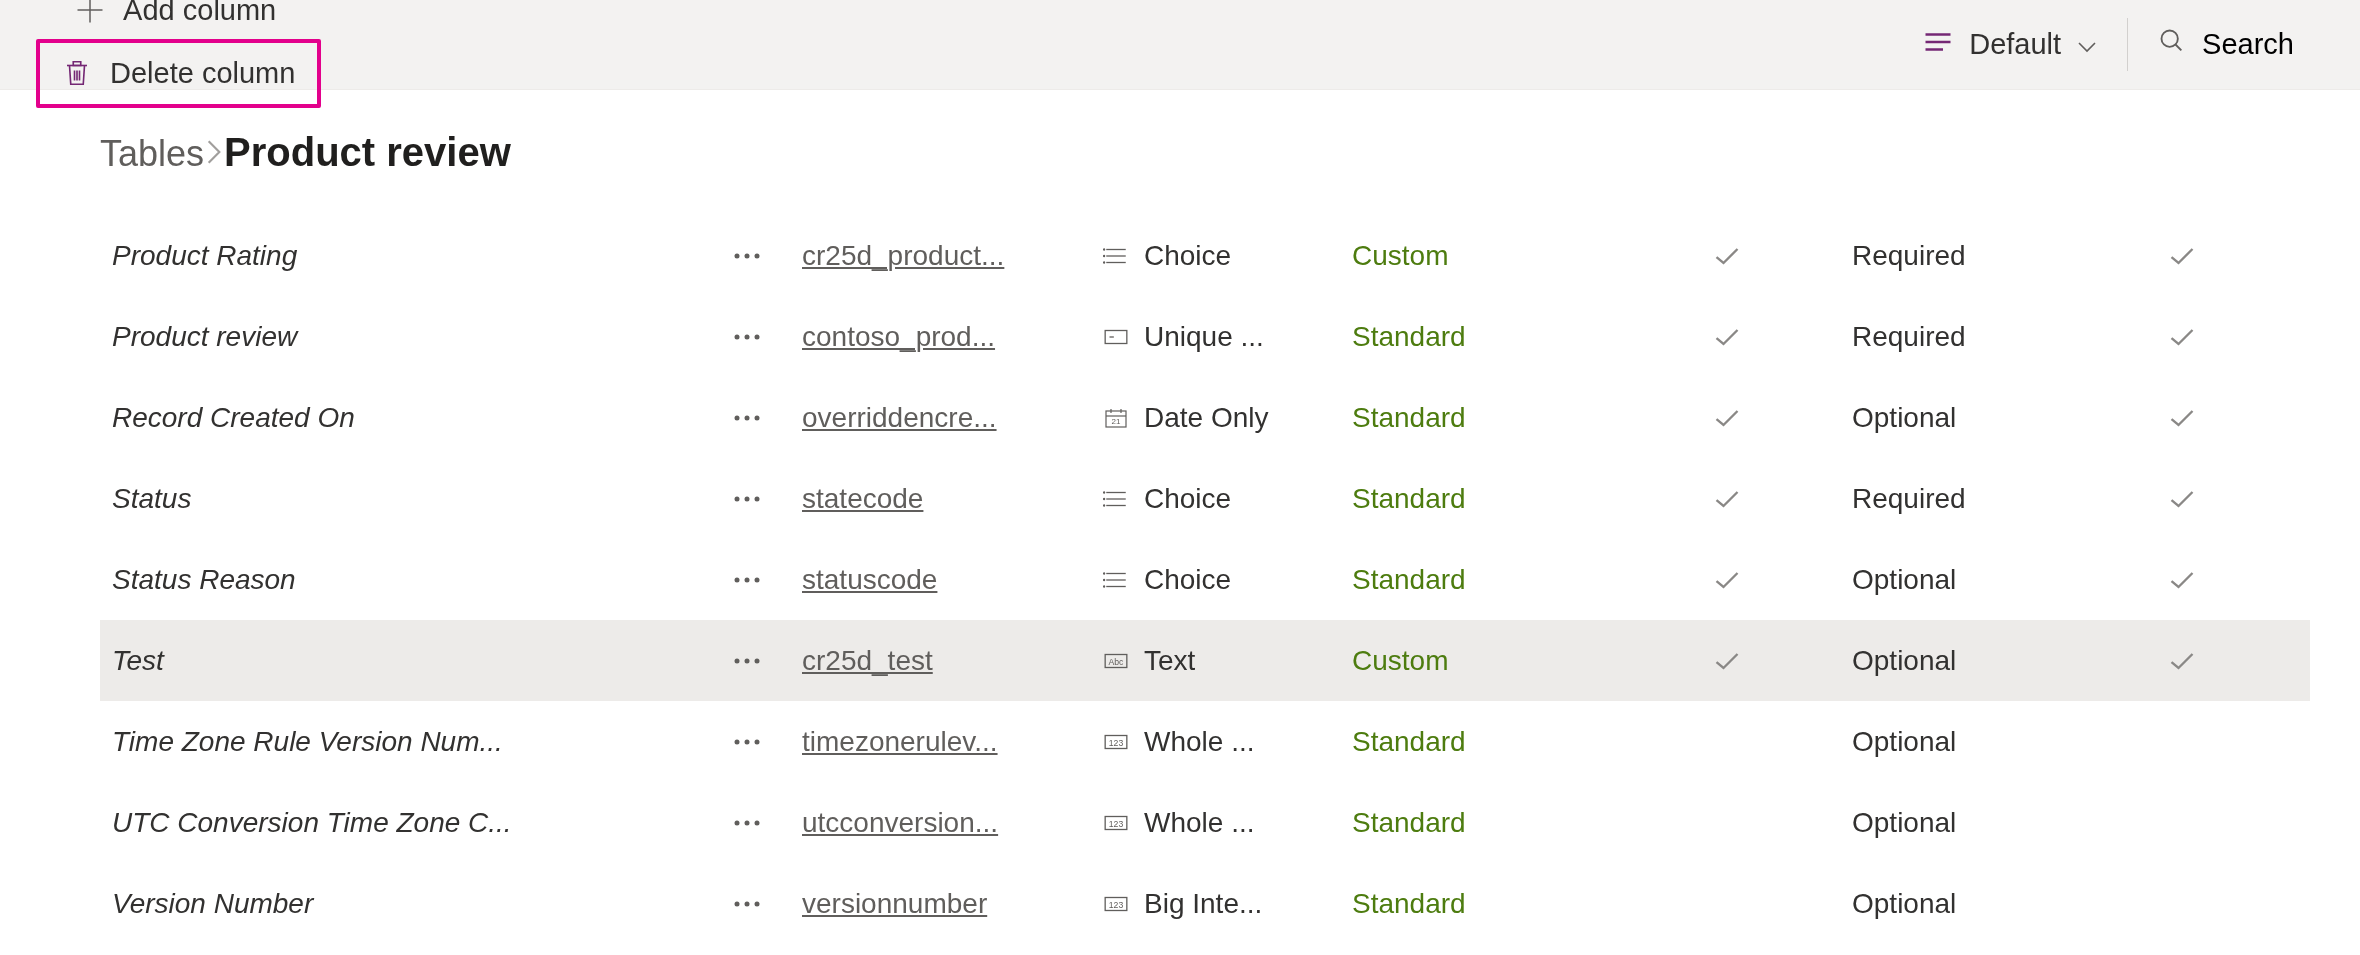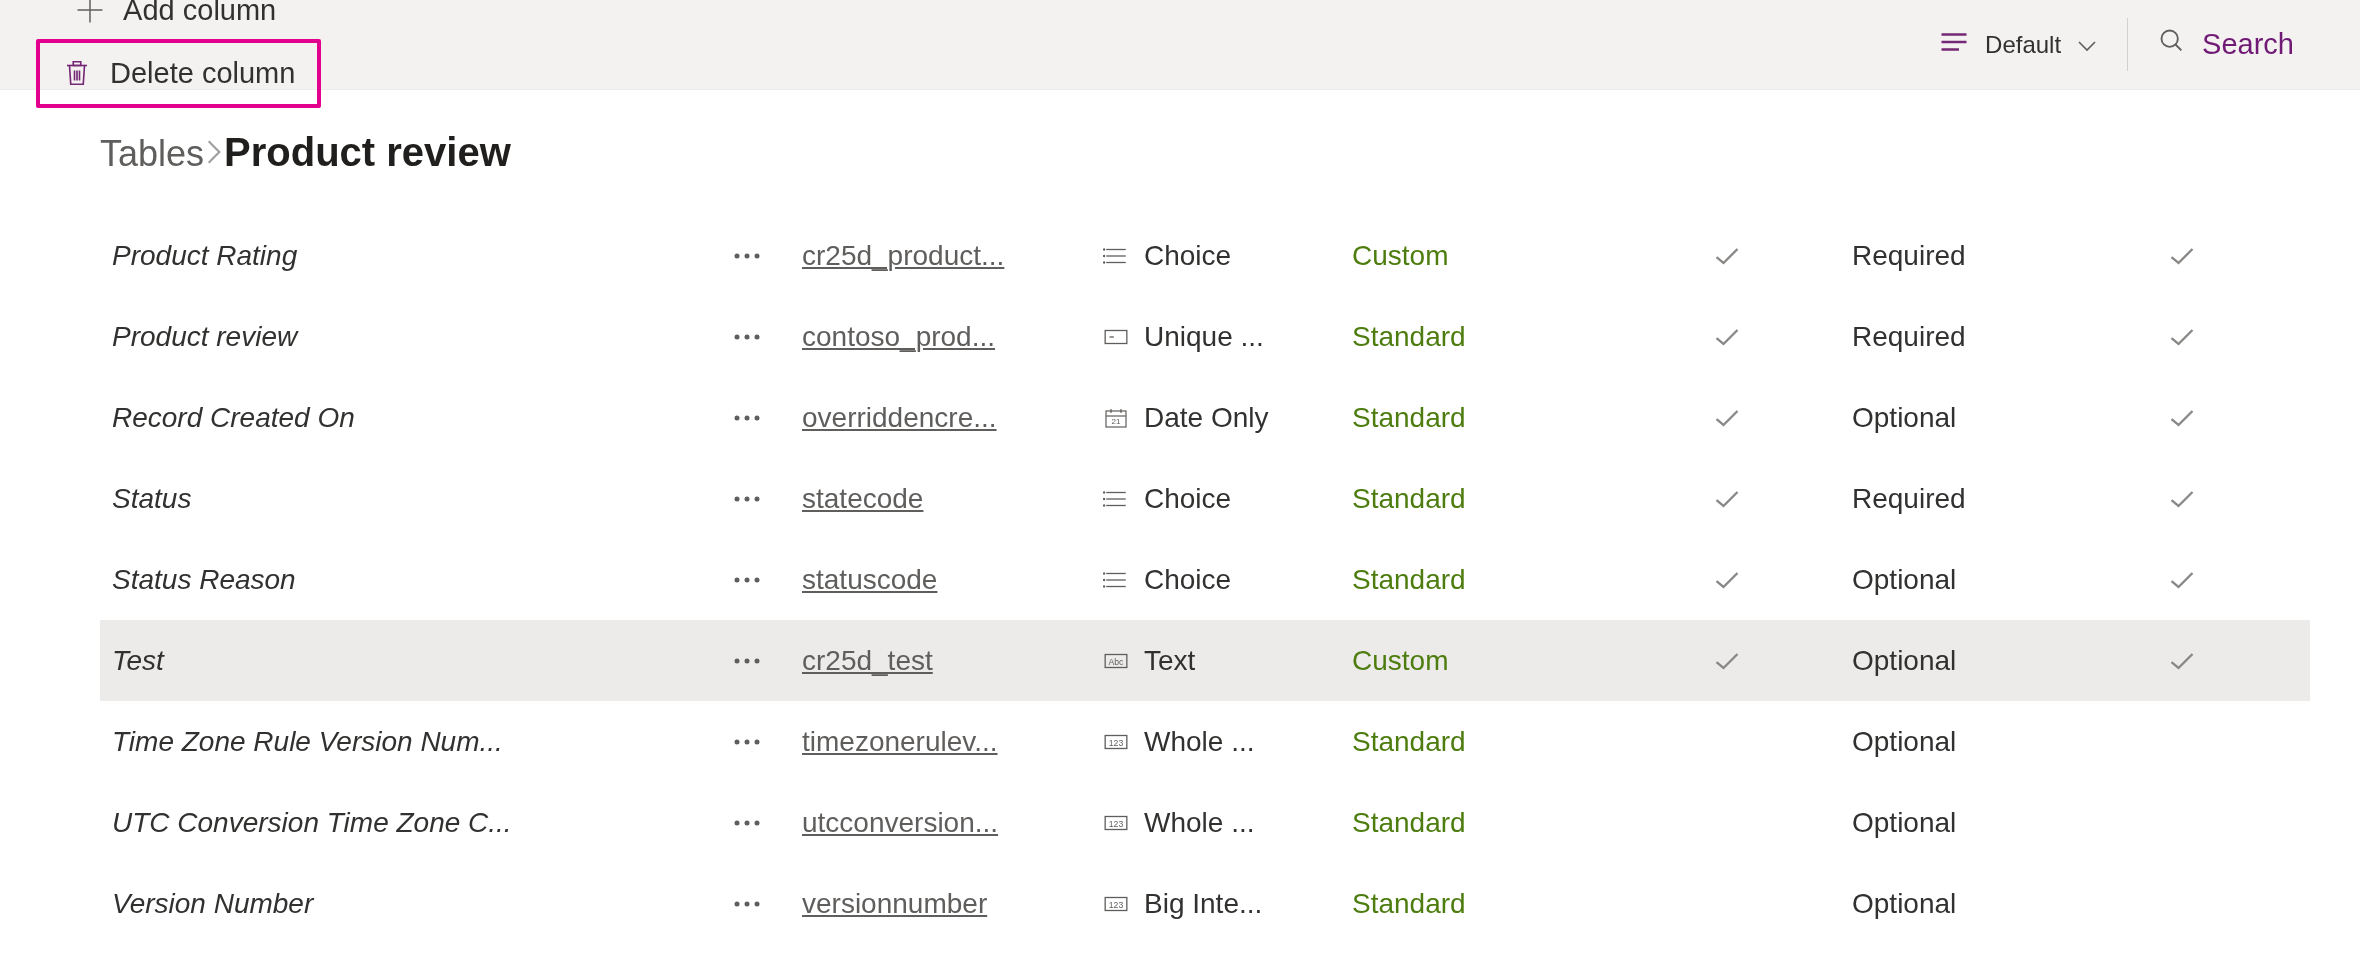--- a/index.html
+++ b/index.html
@@ -45,33 +45,33 @@
     align-items: center;
     height: 100%;
   }
   .view-switch {
     display: flex;
     align-items: center;
     gap: 16px;
     padding: 0 30px;
     height: 100%;
     cursor: pointer;
-    font-size: 24px;
+    font-size: 29px;
   }
   .view-switch .list-icon svg { width: 30px; height: 24px; }
   .view-switch .chev svg { width: 20px; height: 14px; }
   .search-box {
     display: flex;
     align-items: center;
     gap: 16px;
     padding: 0 36px 0 30px;
     height: 60%;
     border-left: 1px solid #d2d0ce;
     cursor: text;
-    color: #701a75;
+    color: #000000;
     font-size: 29px;
   }
   .search-box svg { width: 28px; height: 28px; }
   .content { padding: 40px 50px 0 100px; }
   .breadcrumb {
     display: flex;
     align-items: baseline;
     gap: 2px;
     margin-bottom: 40px;
   }

